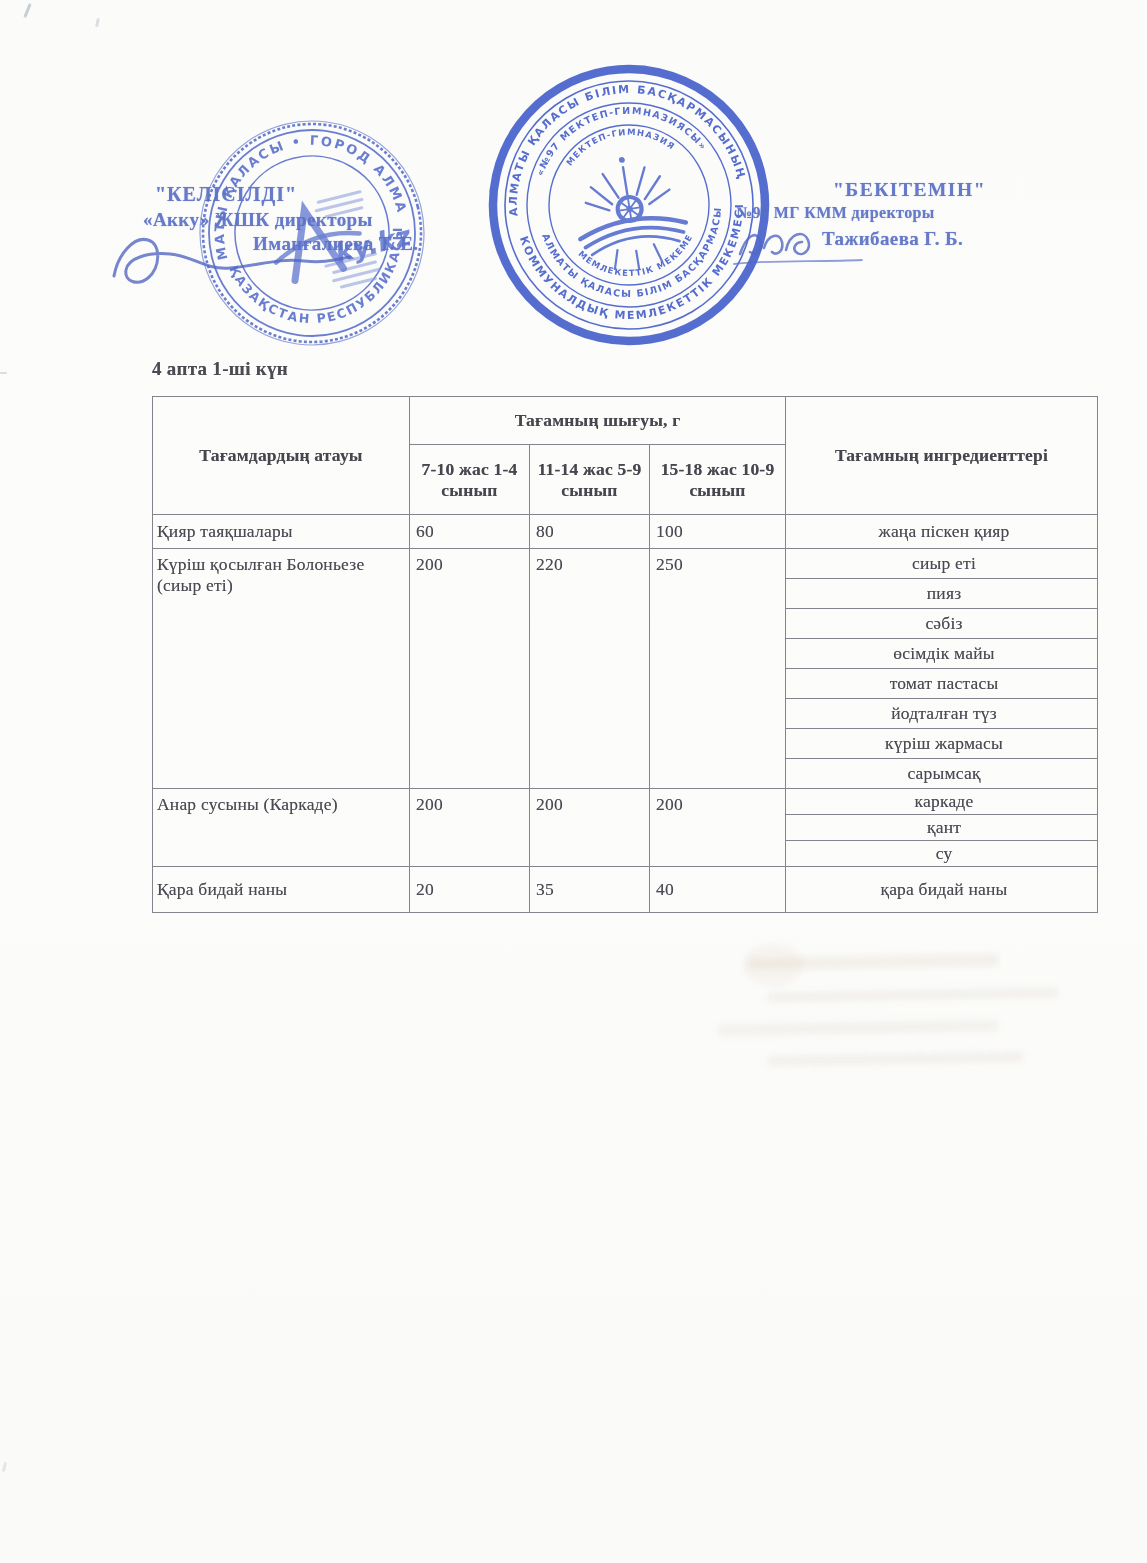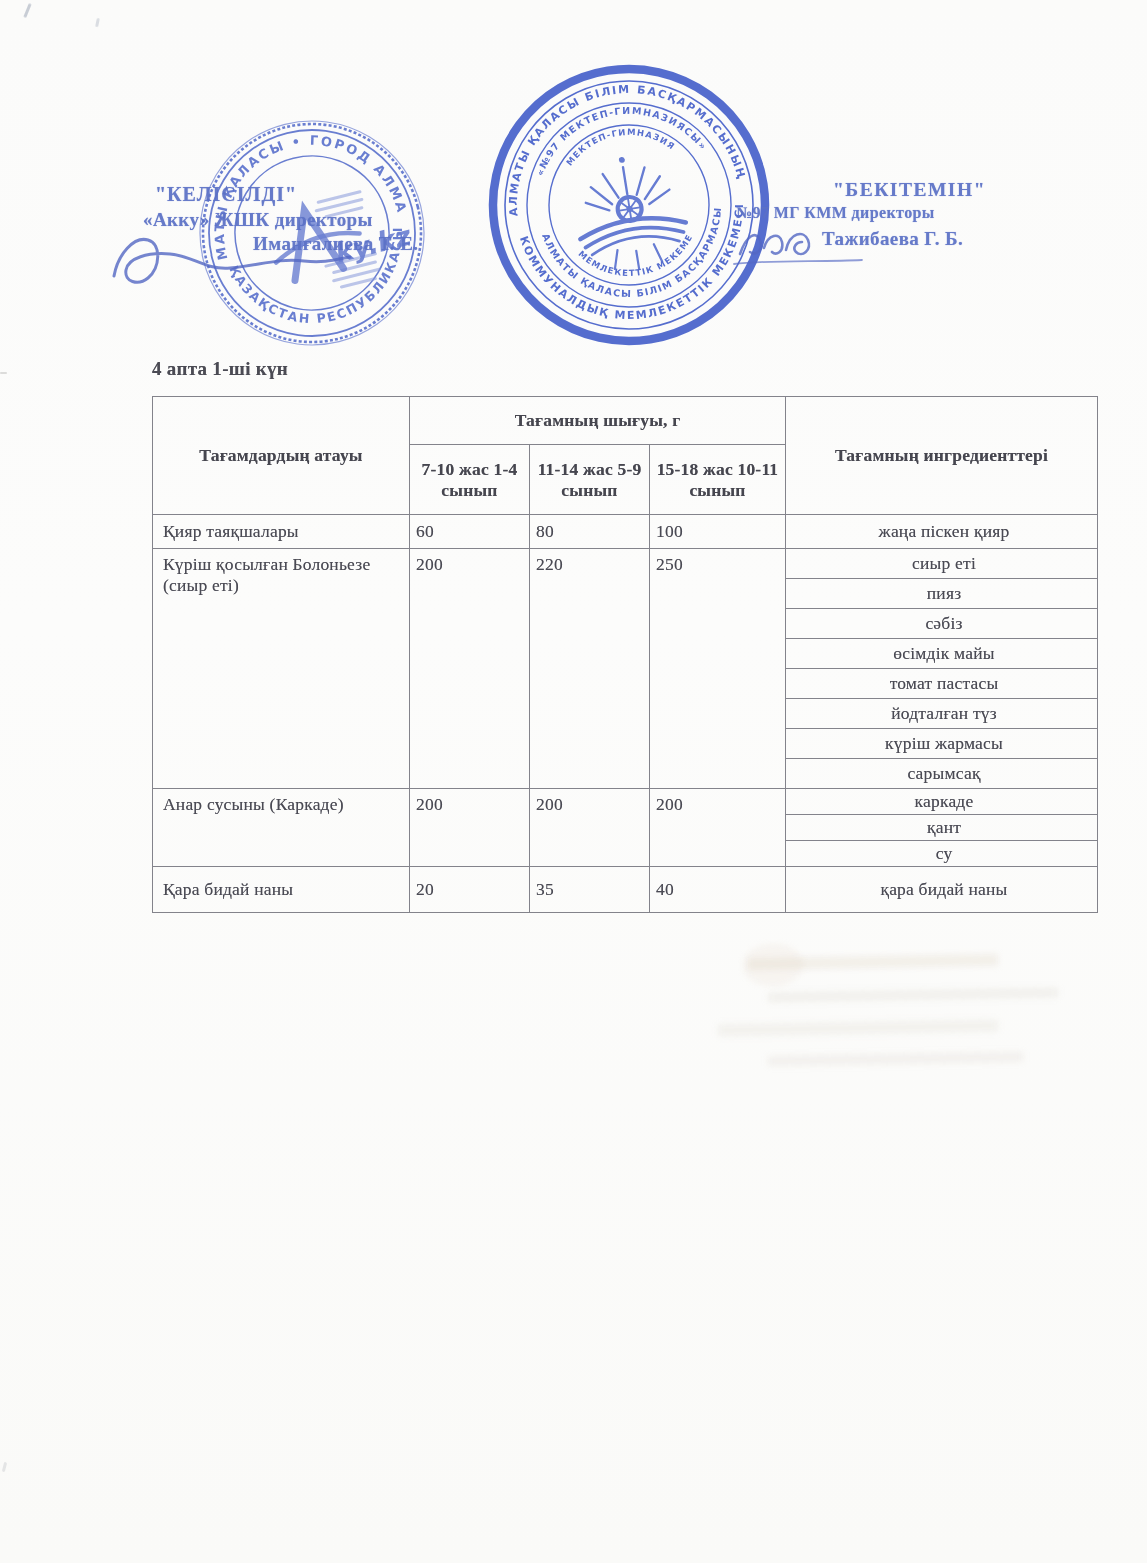--- a/index.html
+++ b/index.html
@@ -42,21 +42,21 @@
   table.menu{
     position:absolute;left:152px;top:396px;width:945px;z-index:3;
     border-collapse:collapse;table-layout:fixed;
     font-size:17.5px;color:#4a4a54;
   }
   .menu th,.menu td{
     border:1px solid #83838b;padding:2px 6px;
     text-shadow:0 0 .6px rgba(74,74,84,.55);letter-spacing:.2px;
   }
   .menu th{font-weight:bold;color:#46464f;}
-  .menu td.name{padding-left:10px;margin-top:38px;}
+  .menu td.name{padding-left:4px;margin-top:38px;}
   .menu td.num{text-align:left;}
   .menu td.ing{padding-left:11px;text-align:center;}
   .menu td.vt{vertical-align:top;padding-top:5px;}
   .menu tr.sub td{border-top-color:#9da0a6;}
   
   .ghost{position:absolute;left:688px;top:938px;width:390px;height:150px;z-index:1;}
   .ghost div{position:absolute;filter:blur(3px);transform:rotate(-1deg);}
   .g1{left:60px;top:18px;width:250px;height:12px;background:rgba(205,190,165,.20);}
   .g2{left:80px;top:52px;width:290px;height:10px;background:rgba(195,185,170,.16);}
   .g3{left:30px;top:84px;width:280px;height:12px;background:rgba(200,190,175,.16);}
@@ -187,21 +187,21 @@
     </colgroup>
     <tbody>
       <tr style="height:48px">
         <th rowspan="2">Тағамдардың атауы</th>
         <th colspan="3">Тағамның шығуы, г</th>
         <th rowspan="2">Тағамның ингредиенттері</th>
       </tr>
       <tr style="height:70px">
         <th>7-10 жас 1-4 сынып</th>
         <th>11-14 жас 5-9 сынып</th>
-        <th>15-18 жас 10-11 сынып</th>
+        <th>15-18 жас 10-9 сынып</th>
       </tr>
 
       <tr style="height:34px">
         <td class="name">Қияр таяқшалары</td>
         <td class="num">60</td>
         <td class="num">80</td>
         <td class="num">100</td>
         <td class="ing">жаңа піскен қияр</td>
       </tr>
 

